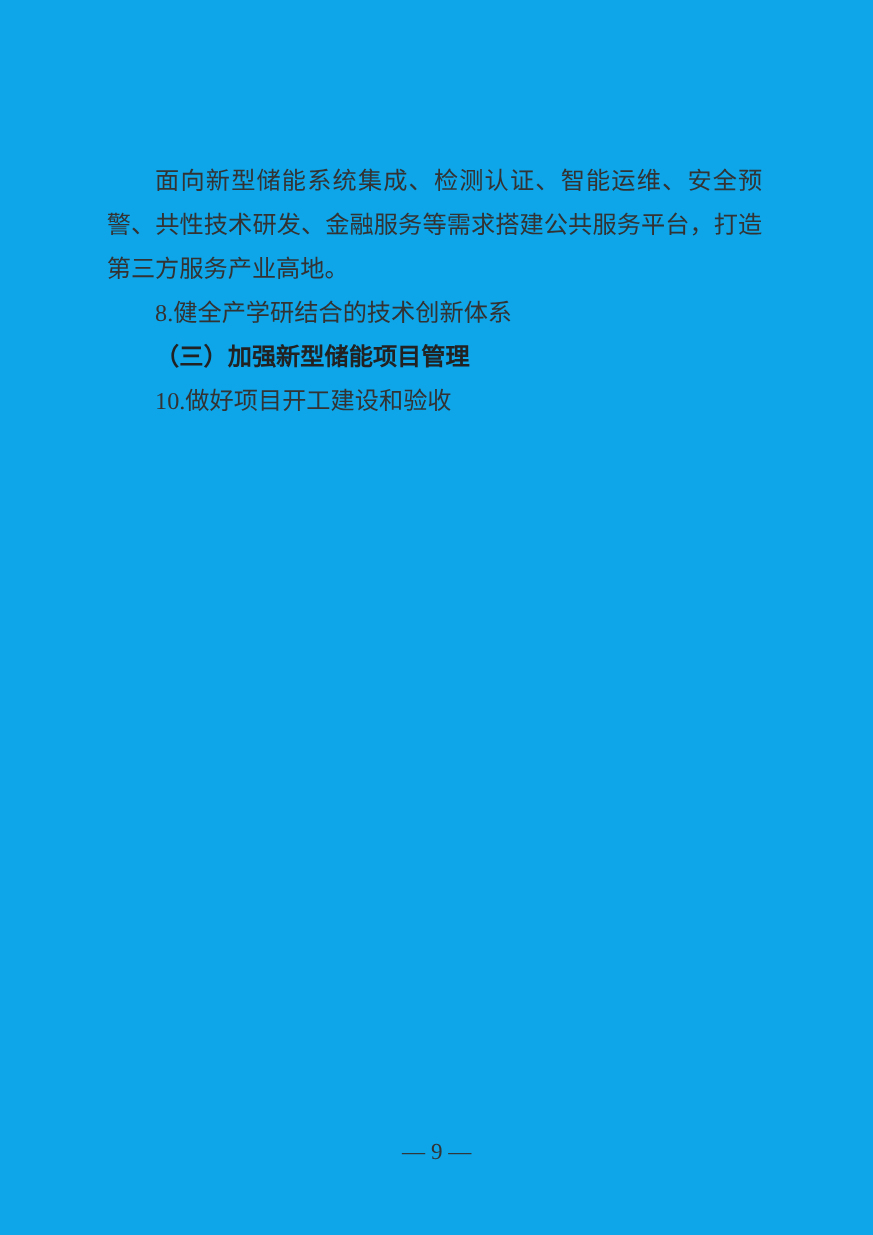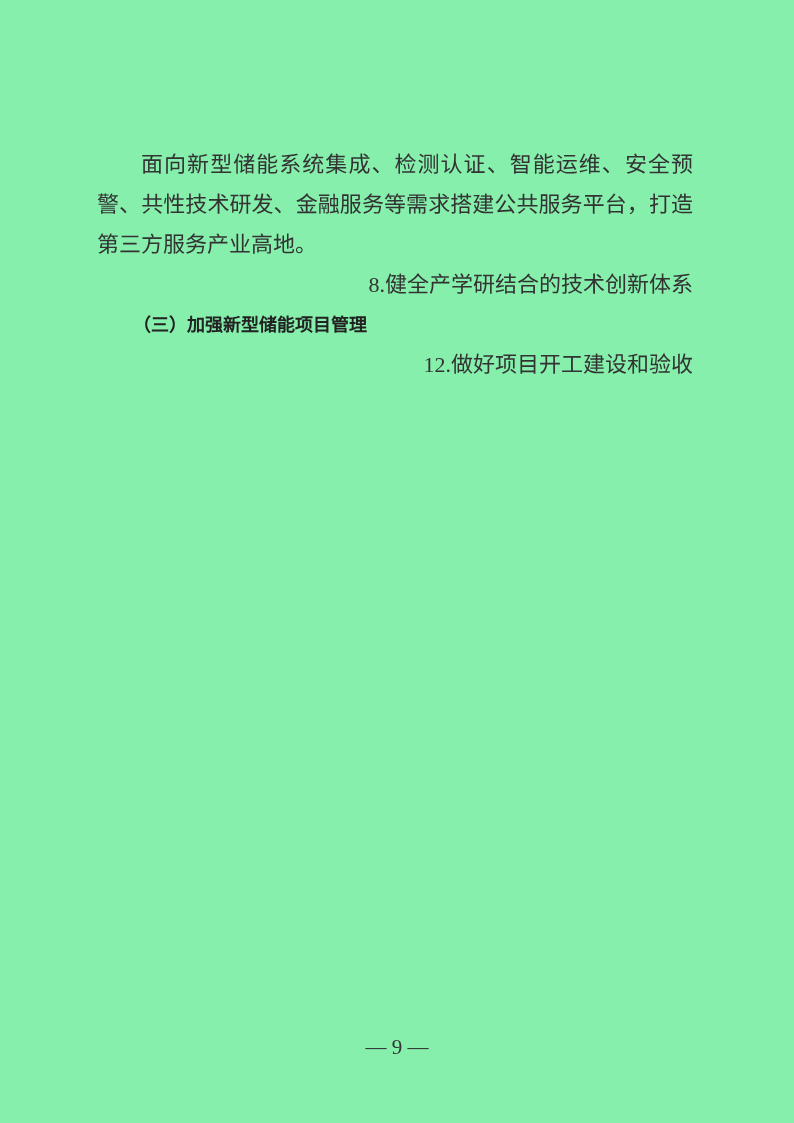--- a/index.html
+++ b/index.html
@@ -6,21 +6,21 @@
   html, body {
     margin: 0;
     padding: 0;
     background: #ffffff;
   }
   .page {
     position: relative;
     width: 794px;
     height: 1123px;
     margin: 0 auto;
-    background: #86efac;
+    background: #0ea5e9;
     overflow: hidden;
     font-family: "Liberation Serif", "DejaVu Serif", serif;
   }
   .content {
     position: absolute;
     left: 97px;
     top: 145px;
     width: 596px;
     font-size: 22px;
     line-height: 40px;
@@ -29,31 +29,31 @@
   }
   .para {
     margin: 0;
     text-indent: 2em;
     text-align: justify;
     text-justify: inter-ideograph;
   }
   .num-heading {
     margin: 0;
     text-indent: 2em;
-    text-align: right;
+    text-align: left;
     font-weight: normal;
     font-size: 22px;
     color: #333333;
   }
   .section-heading {
     margin: 0;
     text-indent: 2em;
     text-align: left;
     font-weight: bold;
-    font-size: 18px;
+    font-size: 22px;
     color: #222222;
   }
   .footer {
     position: absolute;
     left: 0;
     top: 1031px;
     width: 794px;
     text-align: center;
     font-size: 21px;
     line-height: 32px;
@@ -61,17 +61,17 @@
   }
 </style>
 </head>
 <body>
 
 <div class="page">
   <div class="content">
     <p class="para">面向新型储能系统集成、检测认证、智能运维、安全预警、共性技术研发、金融服务等需求搭建公共服务平台，打造第三方服务产业高地。</p>
     <p class="num-heading">8.健全产学研结合的技术创新体系</p>
     <p class="section-heading">（三）加强新型储能项目管理</p>
-    <p class="num-heading">12.做好项目开工建设和验收</p>
+    <p class="num-heading">10.做好项目开工建设和验收</p>
   </div>
 
   <div class="footer">— 9 —</div>
 </div>
 
 </body></html>

